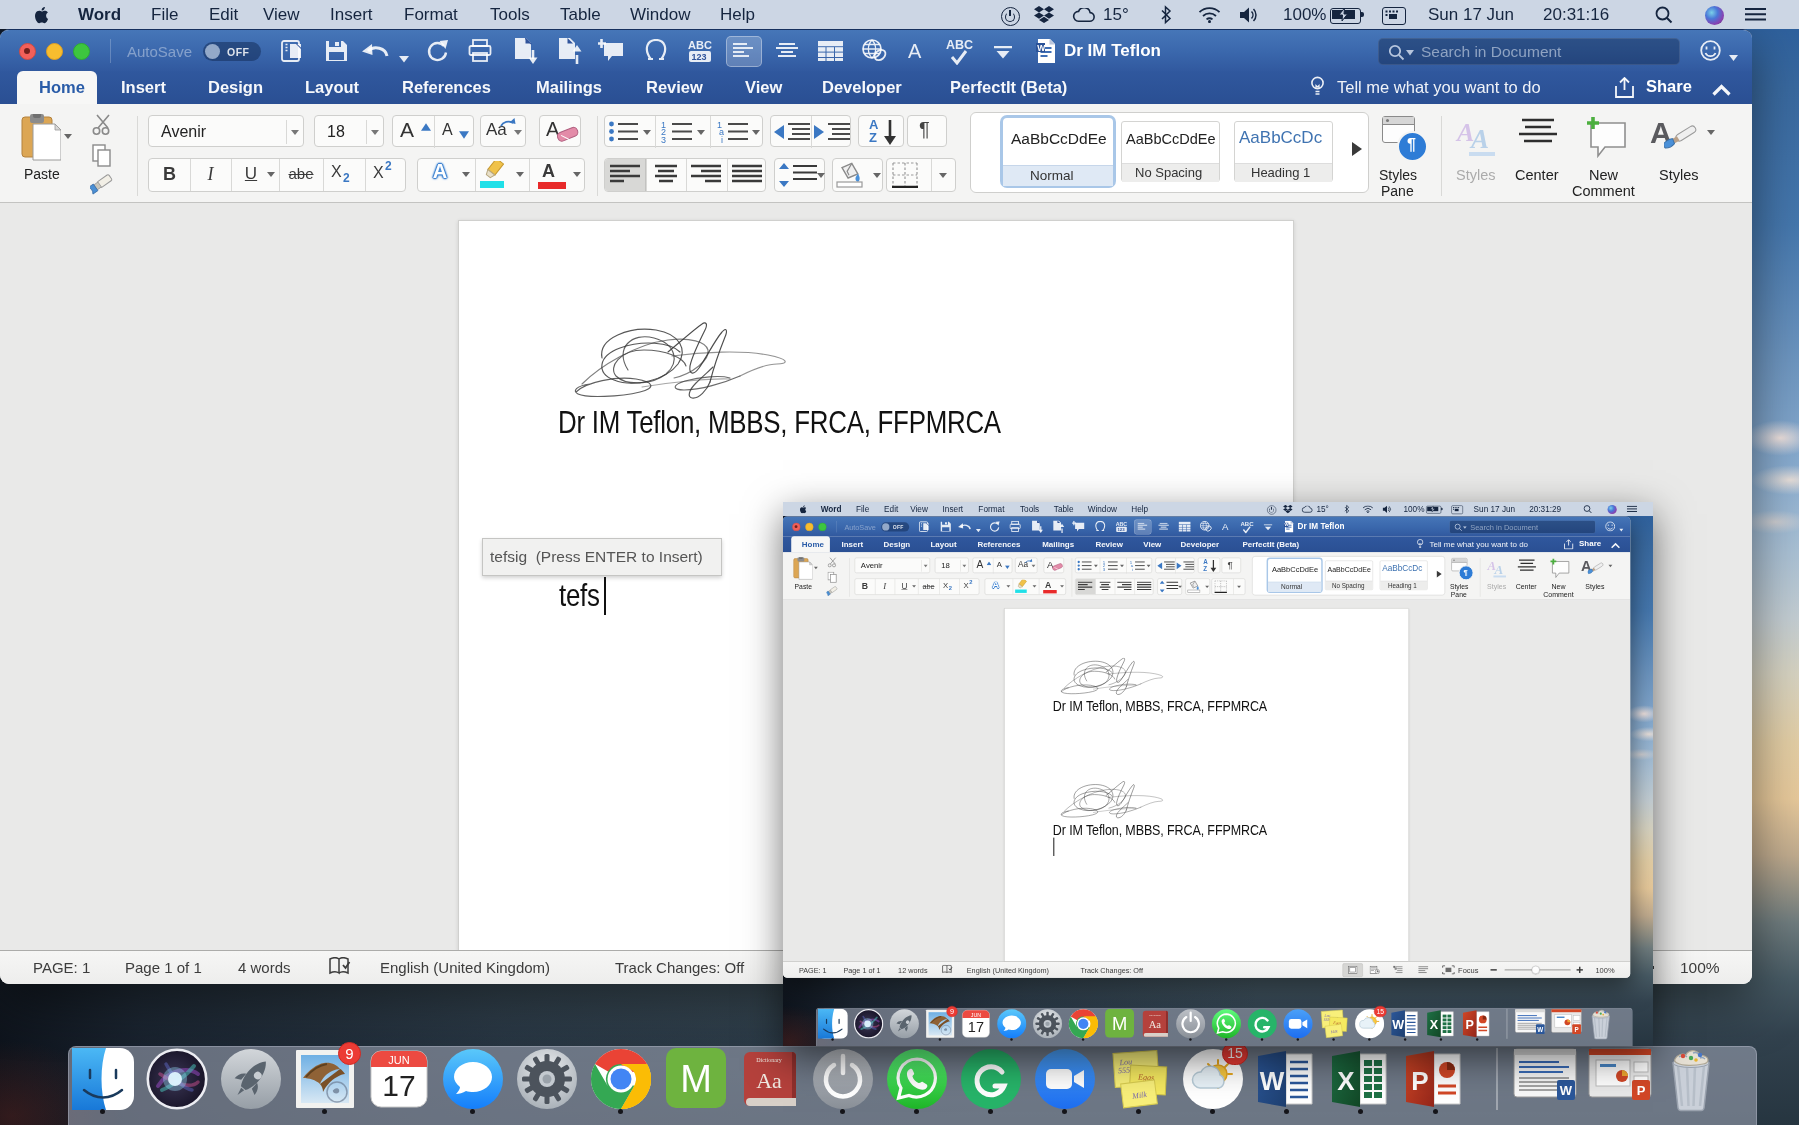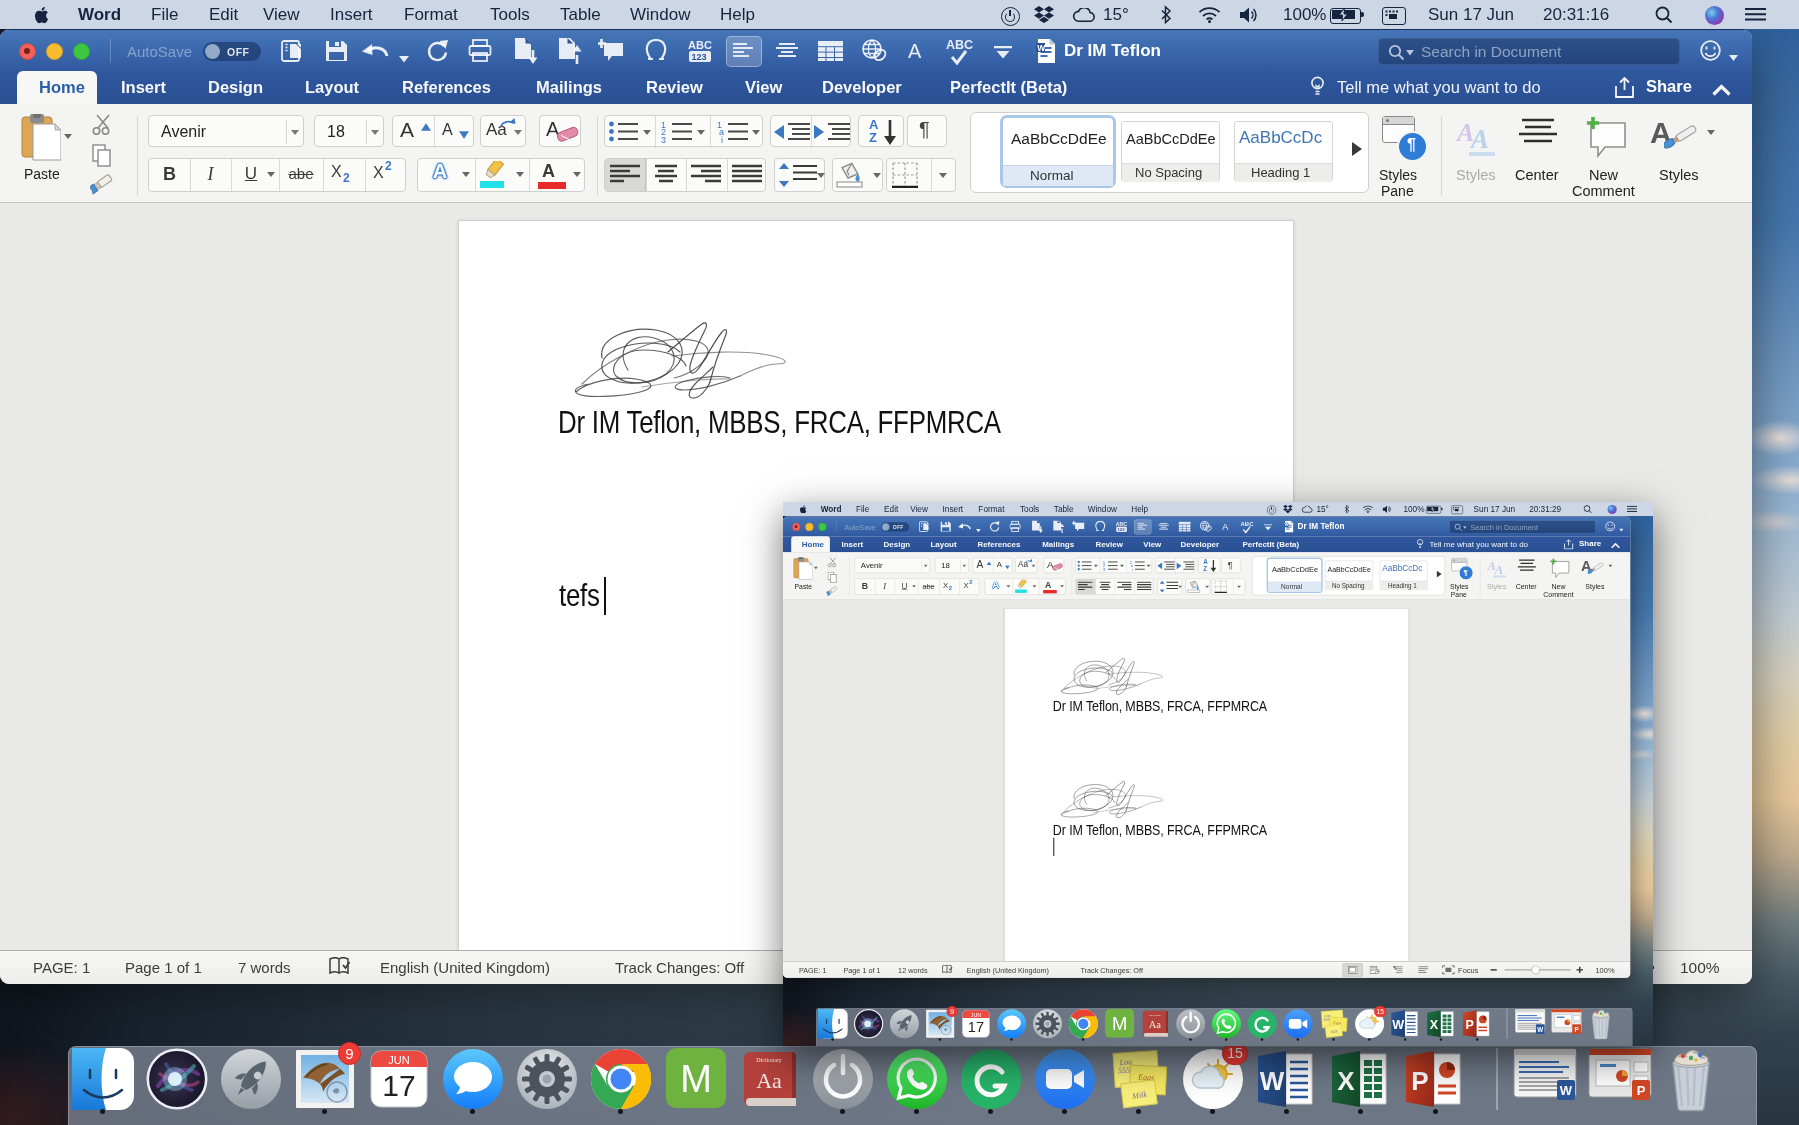--- a/index.html
+++ b/index.html
@@ -472,27 +472,30 @@
 <path d="M10 62 C28 44,64 22,96 18 C118 15,134 20,136 28 C138 38,120 52,102 56" opacity="0.65"></path>
 <path d="M96 30 C108 20,124 6,130 2 C134 -1,136 2,133 8 C126 22,120 34,118 44 C117 52,121 54,127 46 C134 36,143 18,150 10 C154 5,156 8,153 15 C147 30,141 48,138 60" opacity="0.9"></path>
 <path d="M100 34 C130 30,170 28,196 33 C206 35,212 37,213 39 C214 41,210 42,205 42 C196 42,180 48,168 54" opacity="0.55"></path>
 <path d="M168 54 C152 61,128 68,112 68 C100 68,100 63,113 59 C128 55,148 53,158 56" opacity="0.75"></path>
 <path d="M138 60 C135 68,127 77,120 76 C115 75,117 68,124 61 C131 54,137 49,141 45" opacity="0.85"></path>
 <path d="M4 70 C14 60,44 54,64 57 C82 60,84 66,68 70 C48 75,14 76,6 72 C0 69,4 64,18 62" opacity="0.8"></path>
 <path d="M70 65 C100 60,140 56,158 57" opacity="0.45"></path>
 </g>
           </svg></div>
         <div style="position:absolute;left:99px;top:184px;font-size:15px;color:#222;font-weight:400;white-space:nowrap;font-size:30.5px;color:#111;letter-spacing:-0.3px;transform:scaleX(0.849);transform-origin:0 50%;">Dr IM Teflon, MBBS, FRCA, FFPMRCA</div>
+        <div style="position:absolute;left:23px;top:317px;width:240px;height:38px;background:#f1f1f0;border:1px solid #c5c5c3;box-shadow:0 2px 4px rgba(0,0,0,0.18);box-sizing:border-box;">
+          <div style="position:absolute;left:7px;top:9px;font-size:15.5px;color:#555;font-weight:400;white-space:nowrap;">tefsig&nbsp; (Press ENTER to Insert)</div>
+        </div>
         <div style="position:absolute;left:100px;top:357px;font-size:15px;color:#222;font-weight:400;white-space:nowrap;font-size:30.5px;color:#111;letter-spacing:-0.3px;transform:scaleX(0.849);transform-origin:0 50%;">tefs</div>
         <div style="position:absolute;left:145px;top:356px;width:1.6px;height:38px;background:#111;"></div>
       </div>
       <div style="position:absolute;left:0;top:920px;width:1752px;height:35px;background:linear-gradient(180deg,#f6f6f5, #ededec);border-top:1px solid #acacaa;box-sizing:border-box;">
         <div style="position:absolute;left:33px;top:8px;font-size:15px;color:#3c3c3c;font-weight:400;white-space:nowrap;">PAGE: 1</div>
         <div style="position:absolute;left:125px;top:8px;font-size:15px;color:#3c3c3c;font-weight:400;white-space:nowrap;">Page 1 of 1</div>
-        <div style="position:absolute;left:238px;top:8px;font-size:15px;color:#3c3c3c;font-weight:400;white-space:nowrap;">7 words</div>
+        <div style="position:absolute;left:238px;top:8px;font-size:15px;color:#3c3c3c;font-weight:400;white-space:nowrap;">4 words</div>
         <div style="position:absolute;left:328px;top:6px;width:26px;height:20px;"><svg width="26" height="20" viewBox="0 0 26 20">
             <g fill="none" stroke="#3c3c3c" stroke-width="1.5">
               <path d="M2 2c3-1.5 7-1.5 9 0v14c-2-1.5-6-1.5-9 0zM11 2c2-1.5 6-1.5 9 0v14c-3-1.5-7-1.5-9 0"></path>
               <path d="M15 8l2.5 3 4-6" stroke-width="1.8"></path>
             </g>
           </svg></div>
         <div style="position:absolute;left:380px;top:8px;font-size:15px;color:#3c3c3c;font-weight:400;white-space:nowrap;">English (United Kingdom)</div>
         <div style="position:absolute;left:615px;top:8px;font-size:15px;color:#3c3c3c;font-weight:400;white-space:nowrap;">Track Changes: Off</div>
         <div style="position:absolute;left:1157px;top:3px;width:42px;height:28px;background:#d6d6d4;border:1px solid #bdbdbb;border-radius:3px;box-sizing:border-box;"></div>
         <div style="position:absolute;left:1168px;top:8px;width:20px;height:17px;"><svg width="20" height="17" viewBox="0 0 20 17">

